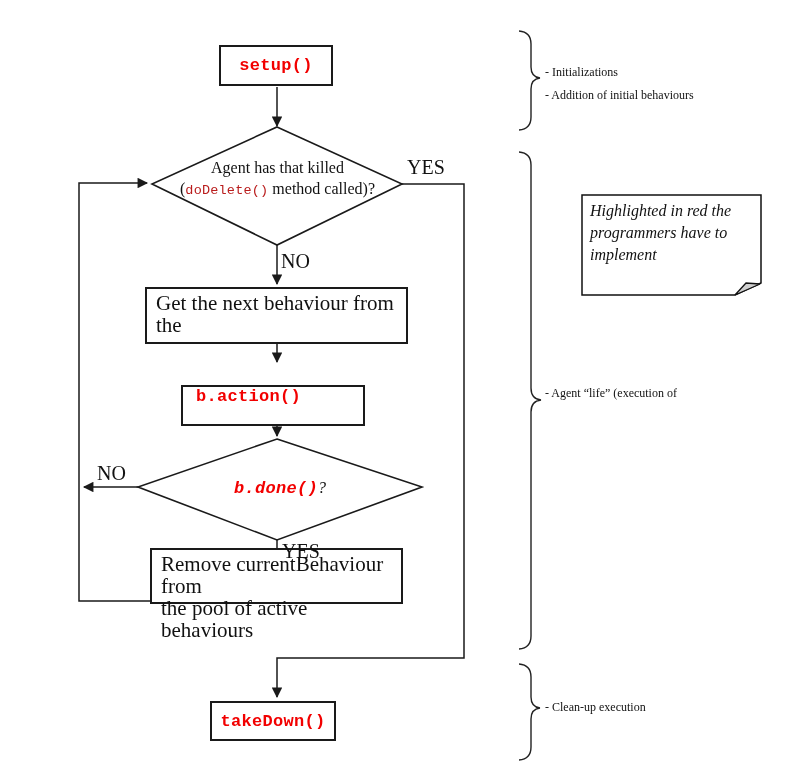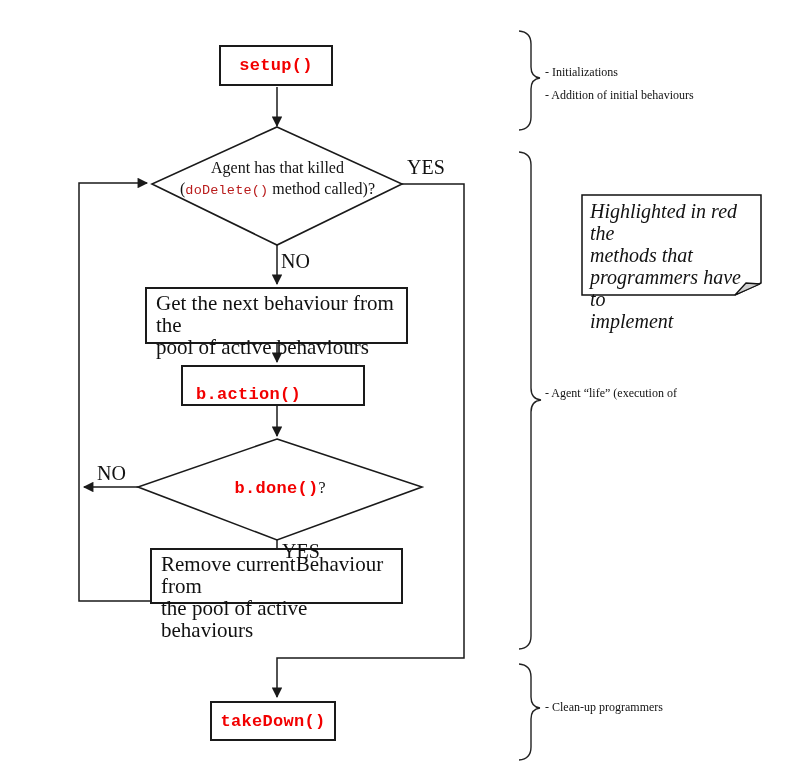--- a/index.html
+++ b/index.html
@@ -7,38 +7,38 @@
   .canvas {
     position:relative; width:797px; height:774px; background:#ffffff;
     font-family:"Liberation Serif", serif; color:#111; overflow:hidden;
   }
   svg.layer { position:absolute; left:0; top:0; }
   .box {
     position:absolute; box-sizing:border-box; background:#fff;
     border:2px solid var(--ink);
   }
   .box.center { display:flex; align-items:center; justify-content:center; }
-  .box.vcenter { display:flex; align-items:flex-end; }
+  .box.vcenter { display:flex; align-items:flex-start;margin-top:20px; }
   .mono-red {
     font-family:"Liberation Mono","DejaVu Sans Mono",monospace;
     font-weight:bold; color:var(--red); font-size:17px; letter-spacing:.3px;
     white-space:nowrap;
   }
   .mono-sm {
     font-family:"Liberation Mono","DejaVu Sans Mono",monospace;
     font-size:13.5px; color:#b91c1c; letter-spacing:.2px;
   }
   .serif { font-family:"Liberation Serif", serif; font-size:16px; color:#111; }
   .twoline { line-height:22px; padding:3px 0 0 9px; font-size:21px; }
   .dtext { position:absolute; text-align:center; line-height:21px; font-size:16px; }
   .edge-label { position:absolute; font-size:20px; color:#111; white-space:nowrap; }
   .ann { position:absolute; font-size:12px; line-height:23px; color:#111; white-space:nowrap; }
   .note-text {
     position:absolute; left:590px; top:200px; width:170px;
-    font-style:italic; font-size:20px; line-height:22px; color:#111;
+    font-style:italic; font-size:16px; line-height:22px; color:#111;
   }
   .note-text span { display:block; }
   .ann span { display:block; }
 </style>
 </head>
 <body>
 
 <div class="canvas">
 
   <svg class="layer" width="797" height="774" viewBox="0 0 797 774">
@@ -73,29 +73,28 @@
   </div>
 
   <div class="dtext" style="left:152px; top:157px; width:251px;">
     <span class="serif">Agent has that killed</span><br>
     <span class="serif">(</span><span class="mono-sm">doDelete()</span><span class="serif"> method called)?</span>
   </div>
 
   <div class="box" style="left:145px; top:287px; width:263px; height:57px;">
     <div class="twoline">
       <span style="display:block;">Get the next behaviour from the</span>
-      <span style="display:block;">pool of active behaviours</span>
     </div>
   </div>
 
   <div class="box vcenter" style="left:181px; top:365px; width:184px; height:41px; padding-left:13px;">
     <span class="mono-red">b.action()</span>
   </div>
 
-  <div class="dtext" style="left:138px; top:477px; width:284px;">
+  <div class="dtext" style="left:138px; top:477px; width:284px;font-style:italic;">
     <span class="mono-red">b.done()</span><span class="serif">?</span>
   </div>
 
   <div class="box" style="left:150px; top:548px; width:253px; height:56px;">
     <div class="twoline">
       <span style="display:block;">Remove currentBehaviour from</span>
       <span style="display:block;">the pool of active behaviours</span>
     </div>
   </div>
 
@@ -108,24 +107,23 @@
   <span class="edge-label" style="left:97px; top:462px;">NO</span>
   <span class="edge-label" style="left:282px; top:540px;">YES</span>
 
   <div class="ann" style="left:545px; top:61px;">
     <span>- Initializations</span>
     <span>- Addition of initial behaviours</span>
   </div>
 
   <div class="note-text">
     <span>Highlighted in red the</span>
-    <span>methods that</span>
     <span>programmers have to</span>
     <span>implement</span>
   </div>
 
   <div class="ann" style="left:545px; top:382px;">
     <span>- Agent “life” (execution of</span>
   </div>
 
-  <span class="ann" style="left:545px; top:696px;">- Clean-up programmers</span>
+  <span class="ann" style="left:545px; top:696px;">- Clean-up execution</span>
 
 </div>
 
 </body></html>

